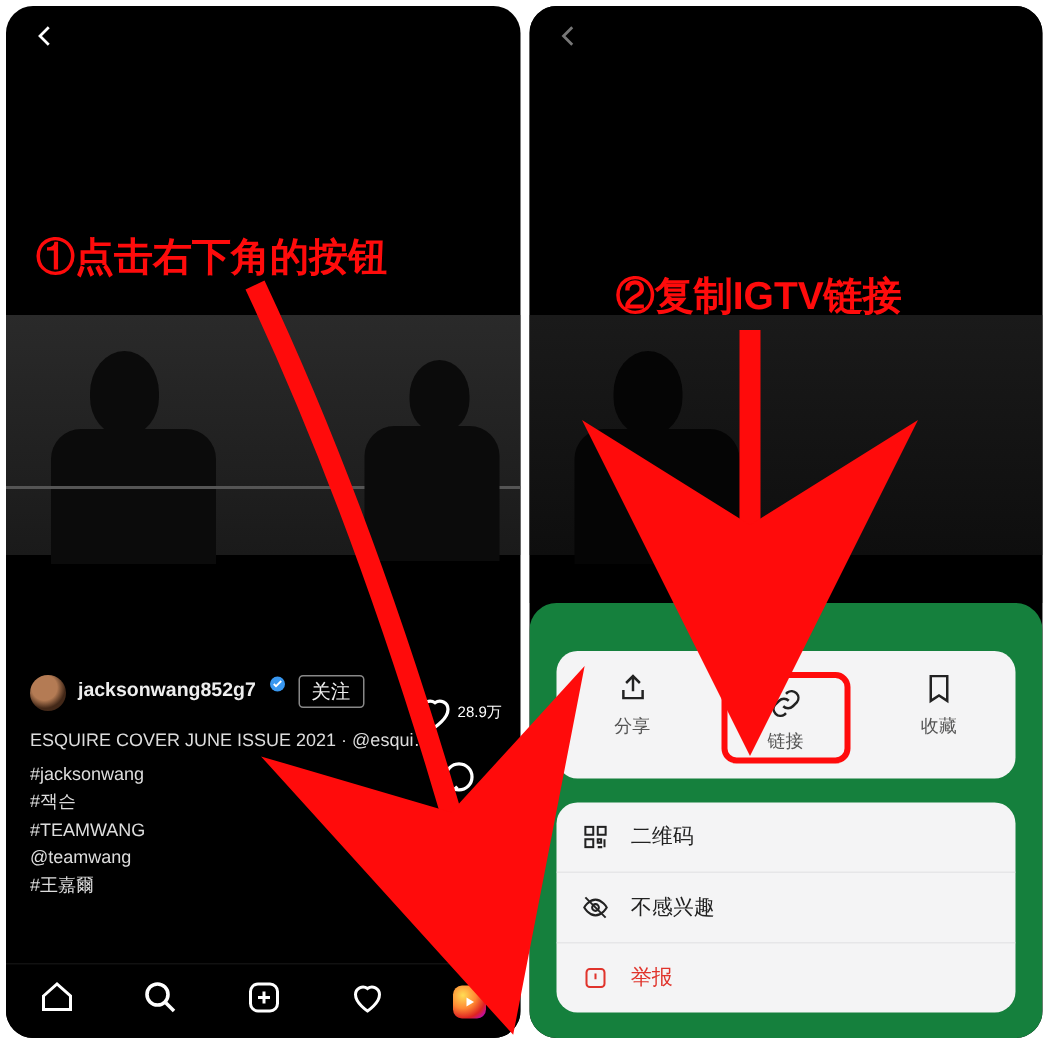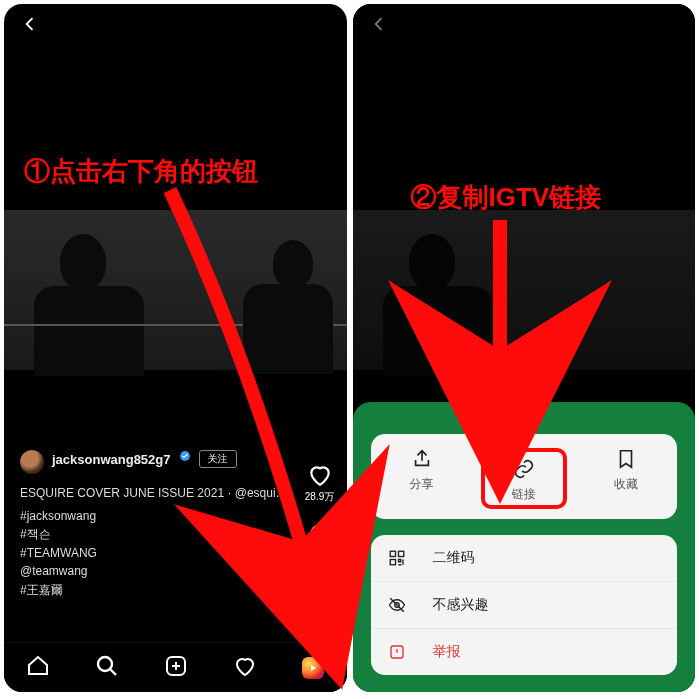--- a/index.html
+++ b/index.html
@@ -82,33 +82,33 @@
   }
   .avatar {
     width: 24px; height: 24px; border-radius: 50%;
     background: radial-gradient(circle at 40% 35%, #b47b54 0 40%, #432818 65%);
   }
   .username { font-weight: 700; font-size: 13px; }
   .verify {
     width: 12px; height: 12px; display: inline-flex; align-items: center; justify-content: center;
   }
   .follow-btn {
-    border: 1px solid #888; color: #eee; font-size: 10px;
+    border: 1px solid #888; color: #eee; font-size: 13px;
     padding: 1px 8px; border-radius: 3px; background: transparent;
   }
   .caption { margin-top: 2px; color: #ddd; }
   .tags div { color: #ddd; }
 
   .right-rail {
     position: absolute;
     right: 12px; top: 458px;
     display: flex; flex-direction: column; align-items: center; gap: 18px;
     color: #fff;
   }
-  .rail-btn { display: flex; flex-direction: column; align-items: center; gap: 2px; }
+  .rail-btn { display: flex; flex-direction: row; align-items: center; gap: 2px; }
   .rail-btn .lbl { font-size: 10px; }
   .more-circle {
     width: 30px; height: 30px; border: 2px solid #fff; border-radius: 50%;
     display: flex; align-items: center; justify-content: center;
     background: #000;
   }
   .more-circle span { width: 3px; height: 3px; background: #fff; border-radius: 50%; margin: 0 1.5px; }
   .more-highlight {
     position: absolute;
     right: 4px; top: 590px;
@@ -185,21 +185,21 @@
     border: 4px solid #ff0b0b;
     border-radius: 10px;
     padding: 6px 0 2px;
   }
   .menu-list {
     background: #f4f4f5;
     border-radius: 14px;
     overflow: hidden;
   }
   .menu-item {
-    display: flex; align-items: center; gap: 26px;
+    display: flex; align-items: center; gap: 14px;
     padding: 14px 16px;
     font-size: 14px;
     border-bottom: 1px solid #e6e6e8;
   }
   .menu-item:last-child { border-bottom: none; }
   .menu-item.danger { color: #e0342c; }
   .mi-icon { width: 20px; display:flex; justify-content:center; }
 
   
   svg.arrows {

